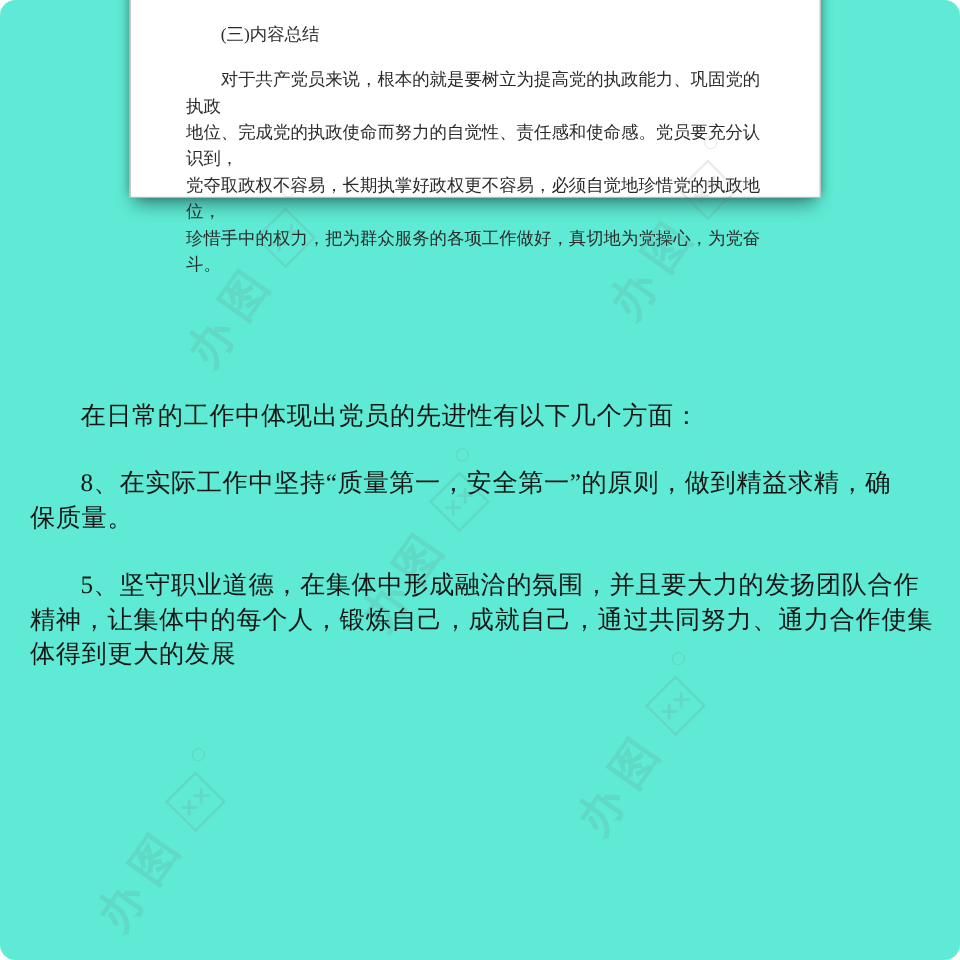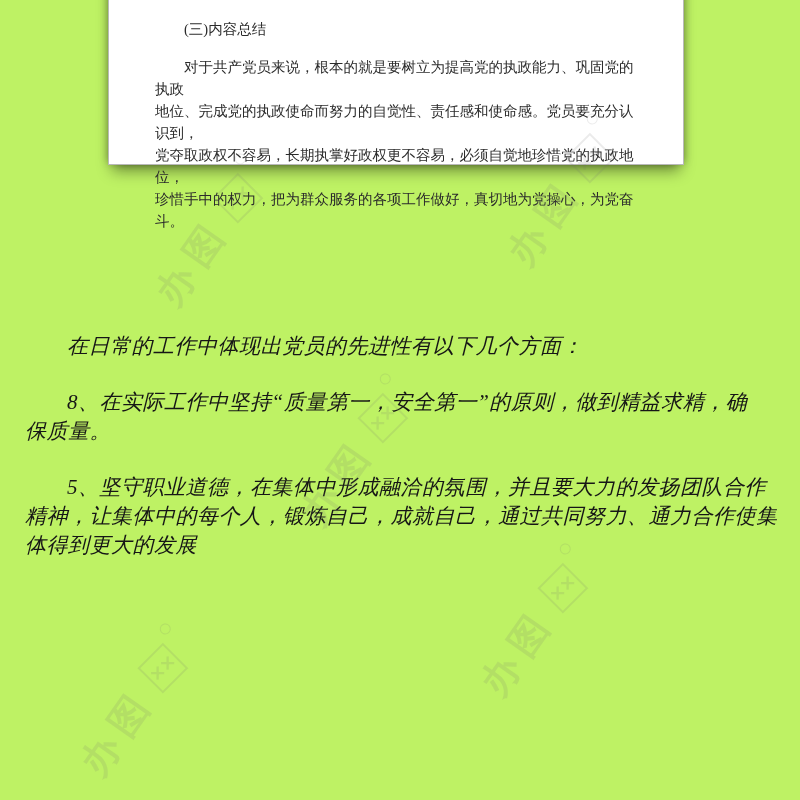--- a/index.html
+++ b/index.html
@@ -6,21 +6,22 @@
   html, body { width: 800px; height: 800px; }
   body {
     font-family: "Liberation Serif", "DejaVu Serif", serif;
     background: #ffffff;
   }
   .page {
     position: relative;
     width: 800px;
     height: 800px;
     overflow: hidden;
-    background: #bef264;
+    background: #5eead4;
+    border-radius: 13px;
   }
 
   
   .doc-card {
     position: absolute;
     left: 108px;
     top: -28px;
     width: 576px;
     height: 193px;
     background: #ffffff;
@@ -50,21 +51,20 @@
     font-size: 21px;
     line-height: 29px;
     letter-spacing: 0.5px;
     color: #161616;
     z-index: 2;
   }
   .body-text p {
     text-indent: 2em;
     white-space: pre-line;
     margin-bottom: 27px;
-    font-style: italic;
   }
 
   
   .wm {
     position: absolute;
     display: flex;
     align-items: center;
     gap: 12px;
     transform: rotate(-55deg);
     transform-origin: center center;

